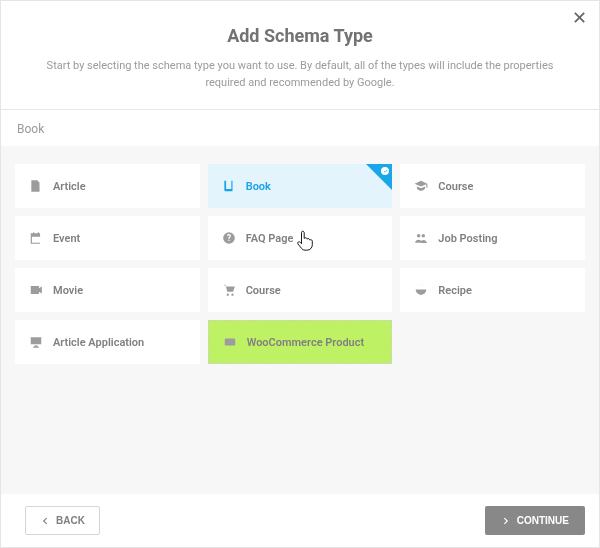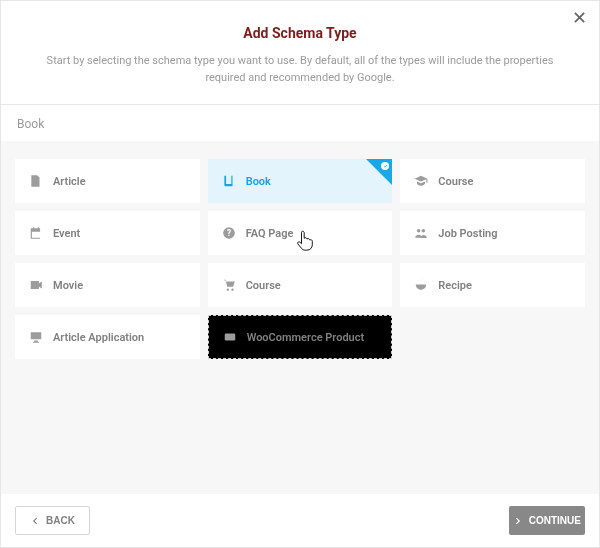--- a/index.html
+++ b/index.html
@@ -4,57 +4,57 @@
 <style>
   * { box-sizing: border-box; margin: 0; padding: 0; }
   html, body { width: 600px; height: 548px; font-family: -apple-system, BlinkMacSystemFont, "Segoe UI", Roboto, Arial, sans-serif; background: #fff; }
   .modal {
     width: 600px; height: 548px; border: 1px solid #e5e5e5; position: relative; display: flex; flex-direction: column;
   }
   .close {
     position: absolute; top: 8px; right: 12px; font-size: 18px; color: #666; cursor: pointer; line-height: 1;
   }
   .header { text-align: center; padding: 24px 30px 18px; }
-  .title { font-size: 14px; font-weight: 700; color: #7f1d1d; margin-bottom: 12px; }
+  .title { font-size: 18px; font-weight: 700; color: #737373; margin-bottom: 12px; }
   .subtitle { font-size: 11px; color: #9b9b9b; line-height: 1.5; }
   .divider { height: 1px; background: #e8e8e8; margin: 0; }
   .filter { padding: 12px 16px 10px; font-size: 12px; color: #9b9b9b; }
   .grid-wrap { background: #f7f7f7; padding: 18px 14px 22px; flex: 1; }
   .grid {
     display: grid; grid-template-columns: repeat(3, 1fr); gap: 8px;
   }
   .card {
     background: #fff; height: 44px; display: flex; align-items: center; padding: 0 14px;
     font-size: 11px; font-weight: 600; color: #808080; cursor: pointer; position: relative; overflow: hidden;
   }
   .card.selected { background: #e3f4fd; color: #1aa1e8; }
-  .card.dashed { border: 1px dashed #cfcfcf; background: #000000; }
+  .card.dashed { border: 1px dashed #cfcfcf; background: #bef264; }
   .card .icon { width: 14px; height: 14px; margin-right: 10px; display: inline-flex; align-items: center; justify-content: center; flex-shrink: 0; }
   .card.selected .icon svg { fill: #1aa1e8; }
   .card .icon svg { fill: #9c9c9c; width: 14px; height: 14px; }
   .card .label { white-space: nowrap; overflow: hidden; }
   .corner {
     position: absolute; top: 0; right: 0; width: 0; height: 0;
     border-top: 26px solid #18a7e8; border-left: 26px solid transparent;
   }
   .corner-check {
     position: absolute; top: 3px; right: 3px; width: 8px; height: 8px; border-radius: 50%;
     background: #fff; display: flex; align-items: center; justify-content: center;
   }
   .corner-check svg { width: 5px; height: 5px; fill: #18a7e8; }
   .footer {
-    padding: 12px 14px; display: flex; justify-content: space-between; align-items: center; background: #fff;
+    padding: 12px 14px; display: flex; justify-content: space-between; align-items: center; background: #fff; margin-left: 10px;
   }
   .btn-back {
     border: 1px solid #d6d6d6; background: #fff; color: #808080; font-size: 10px; font-weight: 700;
     padding: 8px 14px; display: inline-flex; align-items: center; gap: 6px; cursor: pointer; border-radius: 2px;
   }
   .btn-continue {
     border: none; background: #888; color: #fff; font-size: 10px; font-weight: 700;
-    padding: 9px 4px; display: inline-flex; align-items: center; gap: 6px; cursor: pointer; border-radius: 2px;
+    padding: 9px 16px; display: inline-flex; align-items: center; gap: 6px; cursor: pointer; border-radius: 2px;
   }
   .btn-back svg, .btn-continue svg { width: 10px; height: 10px; fill: currentColor; }
   .cursor {
     position: absolute; pointer-events: none; width: 18px; height: 22px; z-index: 100;
   }
 </style>
 </head>
 <body>
 
 <div class="modal">

